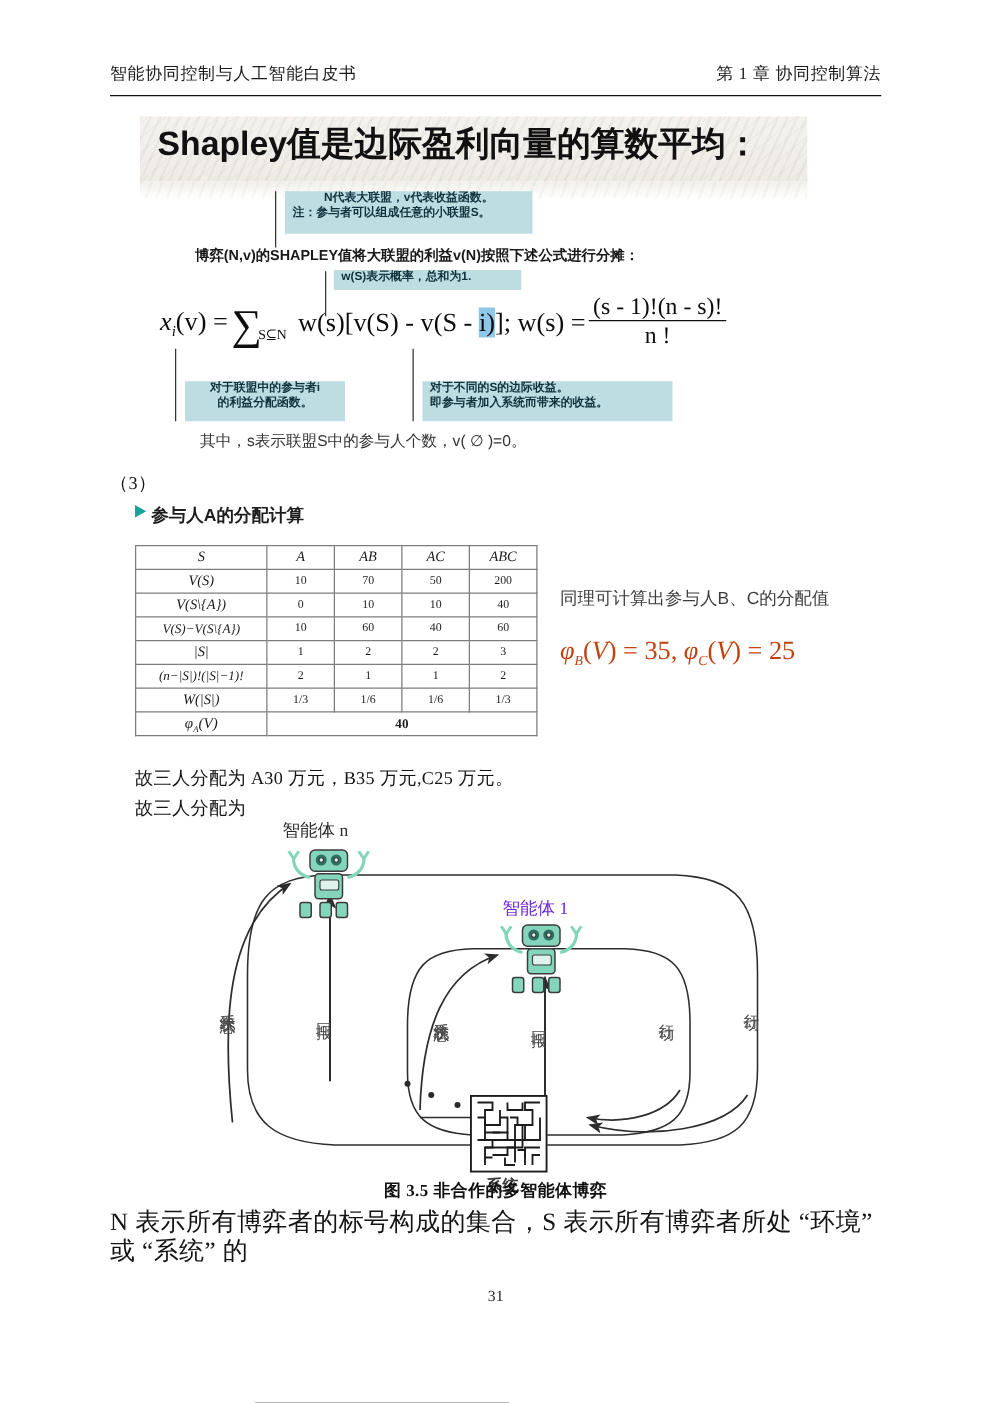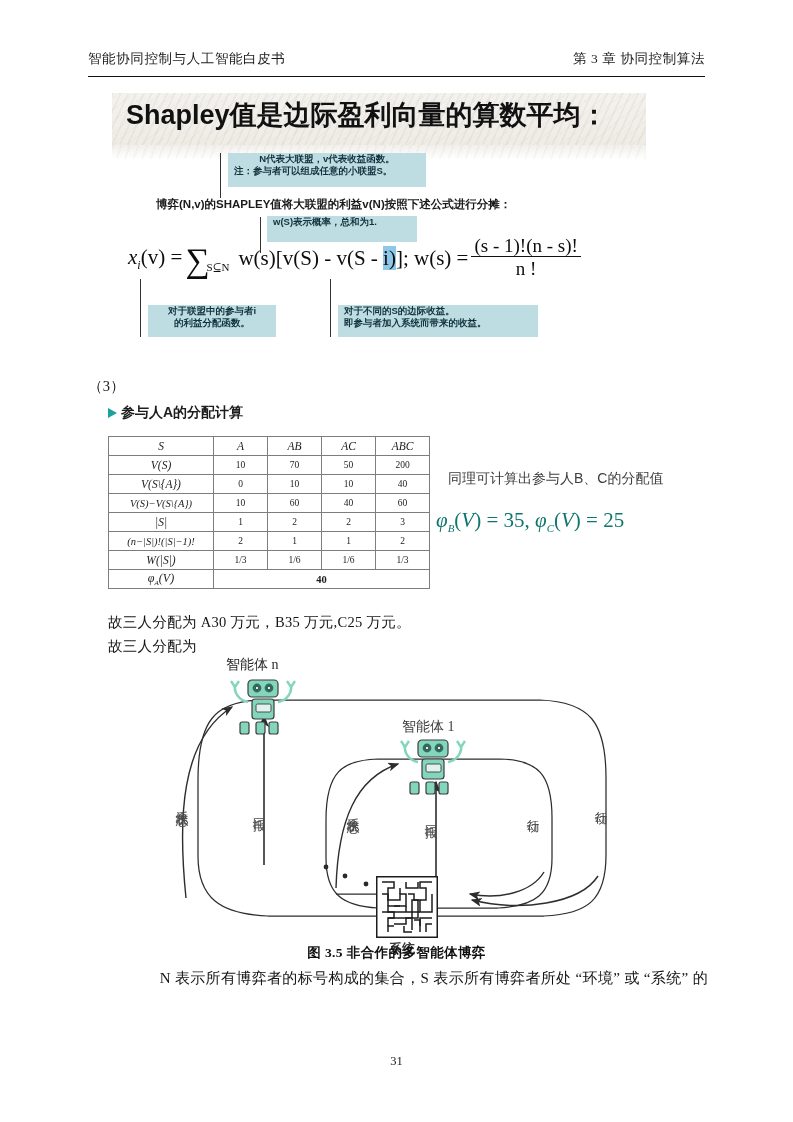--- a/index.html
+++ b/index.html
@@ -83,31 +83,30 @@
   }
   .frac .num{display:block;padding:0 3px;line-height:1.05;}
   .frac .den{display:block;border-top:1.4px solid #111;line-height:1.15;padding-top:1px;}
 
   
   .btext{
     position:absolute;font-size:14.5px;color:#141414;letter-spacing:.3px;
     white-space:nowrap;
   }
   .para{
-    position:absolute;font-size:15px;color:#141414;letter-spacing:.35px;
+    position:absolute;font-size:20px;color:#141414;letter-spacing:.35px;
     line-height:23px;
-    text-align:right;
   }
 
   
   .bullet-head{
     position:absolute;left:108px;top:404px;
     font-family:"Liberation Sans","DejaVu Sans",sans-serif;
     font-size:14px;font-weight:700;color:#1d1d1d;white-space:nowrap;
-    display:flex;align-items:center;gap:4px;
+    display:flex;gap:4px;
   }
   .tri{
     width:0;height:0;border-left:9px solid #1aa39a;
     border-top:5.5px solid transparent;border-bottom:5.5px solid transparent;
     display:inline-block;
   }
 
   
   .tbl{
     position:absolute;left:108px;top:436px;width:306px;
@@ -125,23 +124,23 @@
   .tbl sub{font-size:7px;}
   .mi{font-style:italic;}
 
   
   .rnote{
     position:absolute;left:448px;top:470px;
     font-family:"Liberation Sans","DejaVu Sans",sans-serif;
     font-size:14px;color:#3d3d3d;white-space:nowrap;
   }
   .rformula{
-    position:absolute;left:436px;top:508px;
+    position:absolute;left:448px;top:508px;
     font-family:"Liberation Serif","DejaVu Serif",serif;
-    font-size:21px;color:#0f766e;white-space:nowrap;
+    font-size:21px;color:#c2410c;white-space:nowrap;
   }
   .rformula sub{font-size:11px;}
   .rformula .it{font-style:italic;}
 
   
   .figure{
     position:absolute;left:140px;top:660px;width:520px;height:292px;
   }
   .figsvg{position:absolute;left:0;top:0;}
   .flabel{
@@ -156,50 +155,50 @@
   .robot{position:absolute;}
   .maze{position:absolute;}
   .fig-caption{
     position:absolute;left:0;top:944px;width:793px;text-align:center;
     font-size:13.5px;font-weight:700;color:#111;letter-spacing:.4px;
   }
 
   
   .pageno{
     position:absolute;left:0;top:1030px;width:793px;text-align:center;
-    font-size:12.5px;color:#1a1a1a;margin-top:24px;
+    font-size:12.5px;color:#1a1a1a;
   }
 </style>
 </head>
 <body>
 
 <div class="page">
 
   <div class="runhead">
     <span class="rh-left">智能协同控制与人工智能白皮书</span>
-    <span class="rh-right">第 3 章  协同控制算法</span>
+    <span class="rh-right">第 1 章  协同控制算法</span>
   </div>
   <div class="runrule"></div>
 
   <div class="slide">
     <div class="slide-band"></div>
     <div class="slide-band2"></div>
 
     <div class="slide-title">Shapley值是边际盈利向量的算数平均：</div>
 
     <div class="leader" style="left:108px;top:60px;height:45px;"></div>
     <div class="callout" style="left:116px;top:60px;width:198px;height:34px;font-size:9.5px;text-align:center;">
       <div>N代表大联盟，v代表收益函数。</div>
       <div style="text-align:left;">注：参与者可以组成任意的小联盟S。</div>
     </div>
 
     <div class="slide-line" style="left:44px;top:104px;font-size:11.5px;font-weight:700;">博弈(N,v)的SHAPLEY值将大联盟的利益v(N)按照下述公式进行分摊：</div>
 
     <div class="leader" style="left:148px;top:124px;height:36px;"></div>
-    <div class="callout" style="left:155px;top:123px;width:150px;height:26px;font-size:9.5px;">
+    <div class="callout" style="left:155px;top:123px;width:150px;height:16px;font-size:9.5px;">
       <span>w(S)表示概率，总和为1.</span>
     </div>
 
     <div class="formula">
       <div class="f-main">
         <span><i>x</i><sub style="font-style:italic;font-size:12px;">i</sub>(v)&nbsp;=</span>
         <span class="bigsum">∑</span>
         <span class="sublim">S⊆N</span>
         <span>&nbsp;w(s)[v(S)&nbsp;-&nbsp;v(S&nbsp;-&nbsp;<span class="hl-i">i)</span>];&nbsp;w(s)&nbsp;=</span>
         <span class="frac">
@@ -214,20 +213,21 @@
       <div>对于联盟中的参与者i</div>
       <div>的利益分配函数。</div>
     </div>
 
     <div class="leader" style="left:218px;top:186px;height:58px;"></div>
     <div class="callout" style="left:226px;top:212px;width:200px;height:32px;font-size:9.5px;">
       <div>对于不同的S的边际收益。</div>
       <div>即参与者加入系统而带来的收益。</div>
     </div>
 
+    <div class="slide-line" style="left:48px;top:252px;font-size:12.5px;color:#333;">其中，s表示联盟S中的参与人个数，v( ∅ )=0。</div>
   </div>
 
   <div class="btext" style="left:88px;top:377px;">（3）</div>
 
   <div class="bullet-head">
     <span class="tri"></span>
     <span>参与人A的分配计算</span>
   </div>
 
   <table class="tbl">
@@ -387,21 +387,21 @@
         <path d="M6 6 h12 v6 h-6 v12 h12 v-6 h6 v12 h-18 v6 h24 v-12 h6 v18 h-30"></path>
         <path d="M6 18 h6 v12 M6 36 h12 v6 h-6 v8 M18 48 h12 v-6 h6 v12"></path>
         <path d="M56 6 h-12 v6 h6 v12 h-12 v-6 h-6 M44 24 v12 h12 v-18"></path>
         <path d="M56 42 h-12 v14 M44 36 h-8 v6 M30 6 v6 h12 v-6"></path>
         <path d="M36 56 h-8 v-6 M50 56 v-8 h6 M12 56 v-6 h6"></path>
         <path d="M24 12 v6 M18 30 h6 M30 30 v6 M38 44 h6 v6"></path>
       </g>
     </svg>
 
     <div class="flabel" style="left:86px;top:-4px;font-size:14px;color:#2b2b2b;">智能体 n</div>
-    <div class="flabel" style="left:262px;top:58px;font-size:14px;color:#404040;">智能体 1</div>
+    <div class="flabel" style="left:262px;top:58px;font-size:14px;color:#6d28d9;">智能体 1</div>
     <div class="flabel" style="left:249px;top:280px;font-size:13px;font-weight:700;color:#3a3a3a;">系统</div>
 
     <div class="vlabel" style="left:33px;top:141px;">系统状态</div>
     <div class="vlabel" style="left:110px;top:148px;">回报</div>
     <div class="vlabel" style="left:204px;top:148px;">系统状态</div>
     <div class="vlabel" style="left:282px;top:155px;">回报</div>
     <div class="vlabel" style="left:384px;top:150px;">行动</div>
     <div class="vlabel" style="left:452px;top:142px;">行动</div>
   </div>
 

